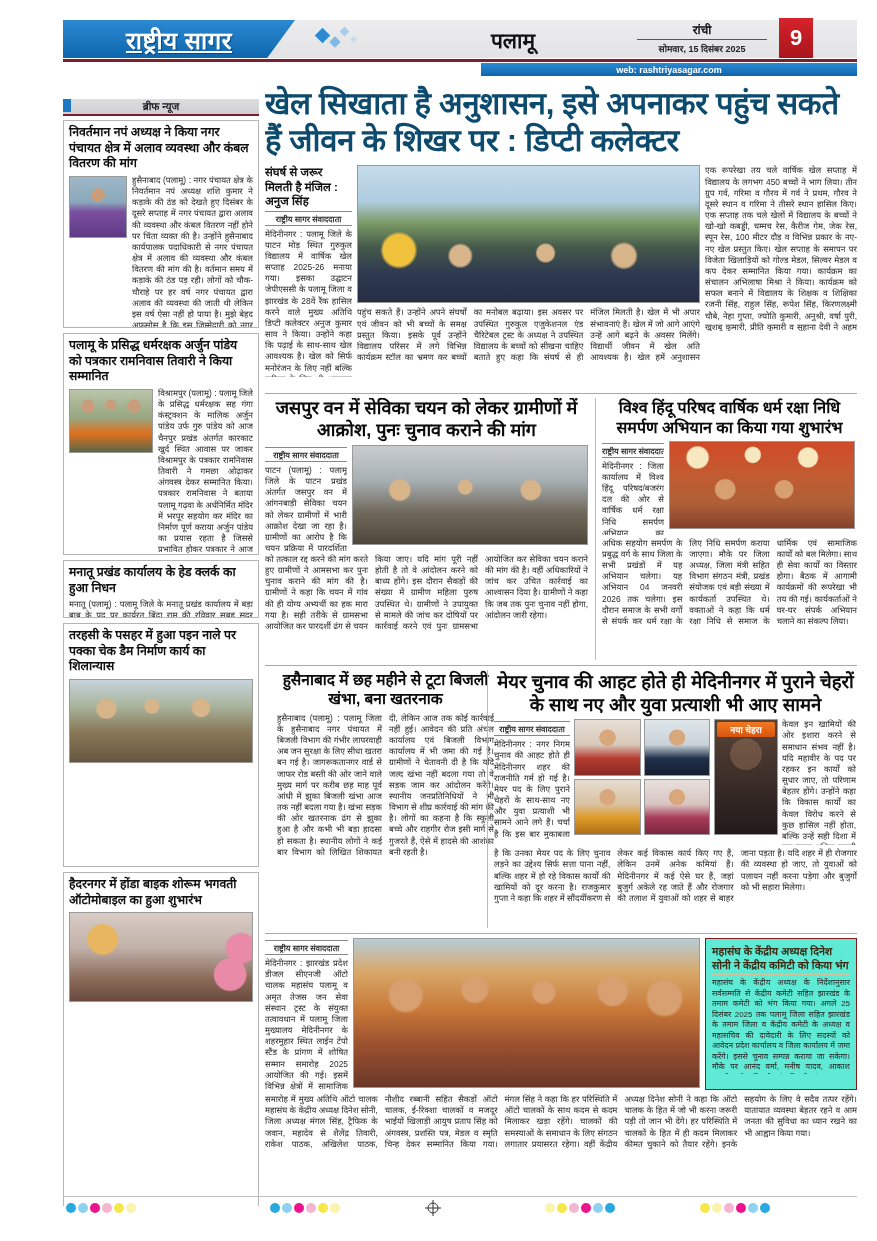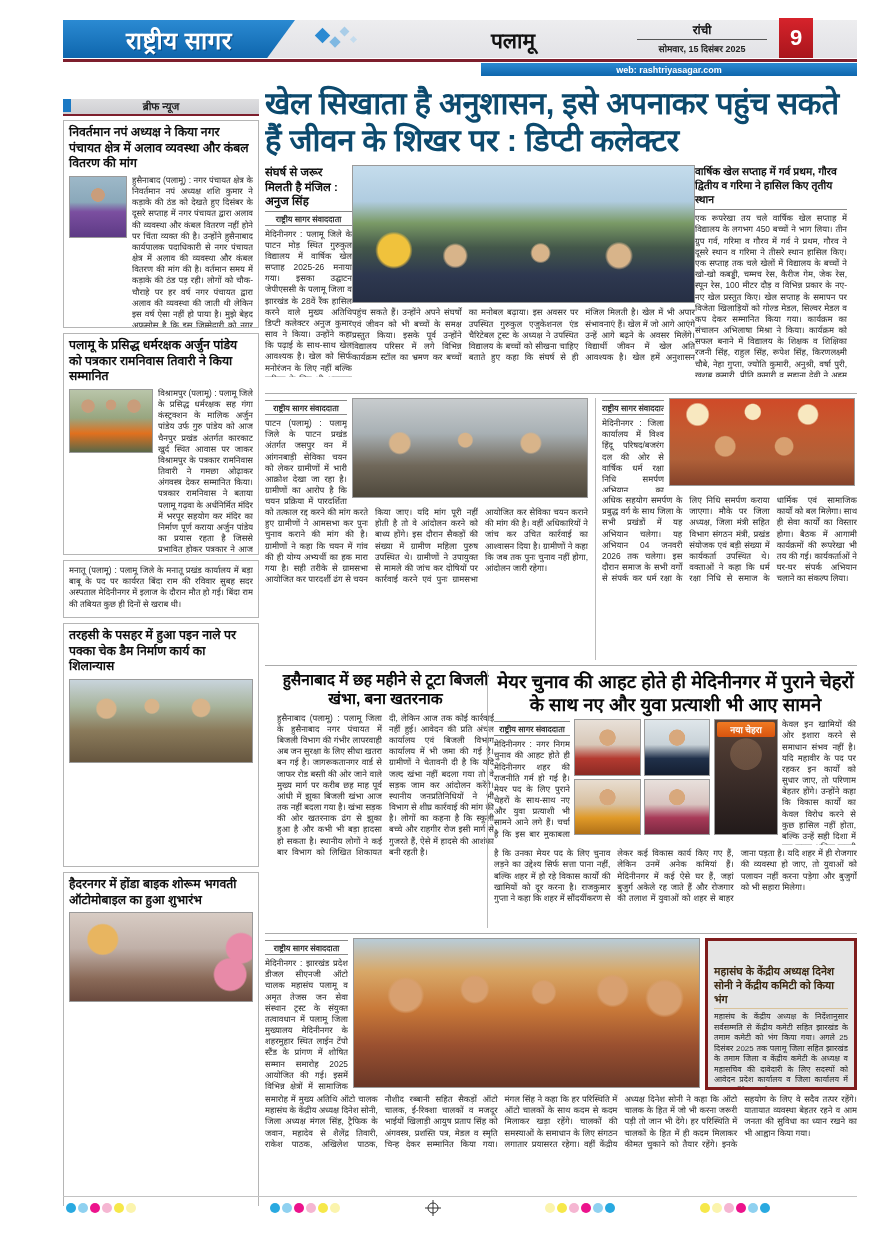--- a/index.html
+++ b/index.html
@@ -3,21 +3,21 @@
 <meta charset="utf-8">
 <style>
   html,body{margin:0;padding:0;background:#ffffff;}
   body{font-family:"Liberation Sans","DejaVu Sans",sans-serif;color:#222;}
   .page{position:relative;width:877px;height:1241px;background:#fff;overflow:hidden;}
 
   
   .masthead{position:absolute;left:63px;top:18px;width:794px;height:62px;}
   .mast-gray{position:absolute;left:0;top:2px;width:794px;height:38px;background:linear-gradient(180deg,#ededef,#e2e2e6);}
   .logo-block{position:absolute;left:0;top:2px;width:232px;height:38px;background:linear-gradient(180deg,#2b8ad2,#0e66ad);clip-path:polygon(0 0,100% 0,88% 100%,0 100%);display:flex;align-items:center;justify-content:center;}
-  .logo-block span{color:#fff;font-size:24px;font-weight:800;letter-spacing:.5px;text-shadow:1px 1px 0 #07467e;}
+  .logo-block span{color:#fff;font-size:24px;font-weight:800;letter-spacing:.5px;text-shadow:1px 1px 0 #07467e;text-decoration:underline;}
   .diamonds{position:absolute;left:252px;top:8px;width:70px;height:26px;}
   .diamonds i{position:absolute;display:block;transform:rotate(45deg);}
   .d1{left:2px;top:4px;width:11px;height:11px;background:#2b8ad2;}
   .d2{left:16px;top:12px;width:8px;height:8px;background:#7fb8e2;}
   .d3{left:26px;top:2px;width:7px;height:7px;background:#a9cde8;}
   .d4{left:36px;top:11px;width:5px;height:5px;background:#c4dcee;}
   .edition{position:absolute;left:330px;top:8px;width:240px;text-align:center;font-size:21px;font-weight:800;color:#111;}
   .city-date{position:absolute;right:90px;top:3px;width:130px;text-align:center;}
   .city{font-size:12px;font-weight:800;color:#111;border-bottom:1px solid #555;padding-bottom:1px;}
   .date{font-size:9px;font-weight:700;color:#222;padding-top:2px;}
@@ -38,21 +38,21 @@
   .rail-head span{display:block;text-align:center;font-size:10.5px;font-weight:800;color:#222;line-height:14px;}
   .brief{border:1px solid #b5b5b5;padding:4px 5px;margin-bottom:5px;box-sizing:border-box;overflow:hidden;background:#fff;}
   .brief h3{margin:0 0 3px;font-size:12.3px;line-height:1.27;font-weight:800;color:#101010;}
   .brief .ph{float:left;margin:1px 5px 2px 0;}
   .ph-wide{width:100%;height:84px;margin:2px 0 3px;}
 
   
   .main{position:absolute;left:265px;top:85px;width:592px;height:1107px;}
   .lead{position:absolute;left:0;top:0;width:592px;height:306px;overflow:hidden;}
   .lead h1{margin:0 0 6px;font-size:31px;line-height:1.2;font-weight:800;color:#0c4a6e;letter-spacing:-.3px;}
-  .lead-grid{display:grid;grid-template-columns:87px 343px 152px;height:212px;overflow:hidden;}
+  .lead-grid{display:grid;grid-template-columns:87px 343px 152px;column-gap:5px;height:212px;overflow:hidden;}
   .kicker{font-size:11.5px;font-weight:800;line-height:1.25;color:#111;margin-bottom:2px;}
   .kicker-r{font-size:10.5px;font-weight:800;line-height:1.3;color:#111;border-bottom:1px solid #888;padding-bottom:3px;margin-bottom:3px;}
   .lead-photo{width:100%;height:138px;}
   .cols3{column-count:3;column-gap:7px;}
   .cols2{column-count:2;column-gap:7px;}
   .cols5{column-count:5;column-gap:7px;}
 
   .row2{position:absolute;left:0;top:308px;width:592px;height:270px;border-top:1px solid #aaa;padding-top:4px;box-sizing:border-box;}
   .art-jaspur{position:absolute;left:0;top:4px;width:323px;height:262px;overflow:hidden;}
   .art-jaspur h2{margin:0 0 3px;font-size:18px;line-height:1.22;font-weight:800;text-align:center;color:#0b0b0b;}
@@ -68,21 +68,21 @@
   .art-mayor h2{margin:0 0 3px;font-size:18.5px;line-height:1.25;font-weight:800;text-align:center;color:#0b0b0b;}
   .mayor-grid{display:grid;grid-template-columns:76px 136px 64px 74px;column-gap:4px;margin-bottom:3px;}
   .portraits{display:grid;grid-template-columns:1fr 1fr;grid-template-rows:1fr 1fr;gap:3px;height:116px;}
   .portraits .ph{width:100%;height:100%;}
   .newface{position:relative;height:116px;}
   .nf-label{position:absolute;left:3px;right:3px;top:3px;background:linear-gradient(180deg,#f07a22,#d8540f);color:#fff;font-size:9px;font-weight:800;text-align:center;padding:1px 0;border-radius:2px;}
 
   .row4{position:absolute;left:0;top:848px;width:592px;height:259px;border-top:1px solid #aaa;padding-top:4px;box-sizing:border-box;}
   .row4 h2{margin:0 0 4px;font-size:19px;line-height:1.2;font-weight:800;text-align:center;color:#0b0b0b;}
   .auto-grid{display:grid;grid-template-columns:83px 347px 152px;column-gap:5px;height:152px;margin-bottom:4px;}
-  .beige-box{background:#e5e5e5;border:3px solid #7f1d1d;padding:23px 6px;box-sizing:border-box;overflow:hidden;}
+  .beige-box{background:#5eead4;border:1px solid #7f1d1d;padding:5px 6px;box-sizing:border-box;overflow:hidden;}
   .beige-box h4{margin:0 0 3px;font-size:10.8px;line-height:1.3;font-weight:800;color:#3c2a14;border-bottom:1px solid #d9c29a;padding-bottom:2px;}
   .beige-box .bodytxt{font-size:7.9px;}
 
   
   .foot-rule{position:absolute;left:63px;top:1196px;width:794px;height:1px;background:#c2c2c2;}
   .dots{position:absolute;top:1203px;display:flex;gap:2px;}
   .dots i{width:10px;height:10px;border-radius:50%;display:block;}
   .reg-mark{position:absolute;left:425px;top:1200px;}
 </style>
 </head>
@@ -125,20 +125,21 @@
       <p class="bodytxt" style="margin:0;height:158px">हुसैनाबाद (पलामू) : नगर पंचायत क्षेत्र के निवर्तमान नपं अध्यक्ष शशि कुमार ने कड़ाके की ठंड को देखते हुए दिसंबर के दूसरे सप्ताह में नगर पंचायत द्वारा अलाव की व्यवस्था और कंबल वितरण नहीं होने पर चिंता व्यक्त की है। उन्होंने हुसैनाबाद कार्यपालक पदाधिकारी से नगर पंचायत क्षेत्र में अलाव की व्यवस्था और कंबल वितरण की मांग की है। वर्तमान समय में कड़ाके की ठंड पड़ रही। लोगों को चौक- चौराहे पर हर वर्ष नगर पंचायत द्वारा अलाव की व्यवस्था की जाती थी लेकिन इस वर्ष ऐसा नहीं हो पाया है। मुझे बेहद अफसोस है कि इस जिम्मेदारी को नगर पंचायत विभाग को निभाना चाहिए मगर विभाग अपने जिम्मेदारी से पीछे है। आगे उन्होंने कहा है कि लोग रद्दी कागज और फसलों की पेटियों को जलाकर ठंड से बचने का प्रयास कर रहे हैं। उन्होंने कहा कि जल्द से जल्द हुसैनाबाद के सभी चौराहों पर अलाव की व्यवस्था और नगर पंचायत वासियों को कंबल की व्यवस्था की जाए जिसमें आम नागरिक, रिक्शा- ठेला चालकों व राहगीरों को इस कड़ाके की ठंड से राहत मिल सके।</p>
     </article>
 
     <article class="brief" style="height:222px">
       <h3>पलामू के प्रसिद्ध धर्मरक्षक अर्जुन पांडेय को पत्रकार रामनिवास तिवारी ने किया सम्मानित</h3>
       <div class="ph" style="width:84px;height:64px;background:radial-gradient(circle at 22% 26%,#c99d7b 8%,transparent 9%),radial-gradient(circle at 50% 24%,#c99d7b 8%,transparent 9%),radial-gradient(circle at 78% 26%,#c99d7b 8%,transparent 9%),linear-gradient(180deg,#b9c5a9 0%,#98a680 45%,#e1701e 70%,#5a6848 100%)"></div>
       <p class="bodytxt" style="margin:0;height:172px">विश्रामपुर (पलामू) : पलामू जिले के प्रसिद्ध धर्मरक्षक सह गंगा कंस्ट्रक्शन के मालिक अर्जुन पांडेय उर्फ गुरु पांडेय को आज चैनपुर प्रखंड अंतर्गत कारकाट खुर्द स्थित आवास पर जाकर विश्रामपुर के पत्रकार रामनिवास तिवारी ने गमछा ओढ़ाकर अंगवस्त्र देकर सम्मानित किया। पत्रकार रामनिवास ने बताया पलामू गढ़वा के अर्धनिर्मित मंदिर में भरपूर सहयोग कर मंदिर का निर्माण पूर्ण कराया अर्जुन पांडेय का प्रयास रहता है जिससे प्रभावित होकर पत्रकार ने आज सम्मानित किया। पत्रकार राम निवास तिवारी ने बताया जब धर्म की धुरी मुरझाने लगता है, वहां से अर्जुन पांडेय द्वारा समाज को नई दिशा देने के लिए प्रयास होते हैं। श्री तिवारी ने बताया जिस प्रकार भगवान श्रीकृष्ण के अर्जुन ने महाभारत की लड़ाई लड़कर सत्य व न्याय की जीत दिलाये उसी तरह कलयुग में अर्जुन पांडेय का कितना भी कोई विरोध करे लेकिन अर्जुन पांडेय समाज को अच्छा दिखाते रहेंगे व सहयोग करते रहेंगे। राम निवास तिवारी ने आगे बताया पलामू गढ़वा के लिए अर्जुन पांडेय उर्फ गुरु पांडेय मसीहा के तौर पर अवतार लिए हैं यह जन जन को सोचना चाहिए। मौके पर राजन तिवारी उपस्थित थे।</p>
     </article>
 
     <article class="brief" style="height:58px">
+      <h3>मनातू प्रखंड कार्यालय के हेड क्लर्क का हुआ निधन</h3>
       <p class="bodytxt" style="margin:0">मनातू (पलामू) : पलामू जिले के मनातू प्रखंड कार्यालय में बड़ा बाबू के पद पर कार्यरत बिंदा राम की रविवार सुबह सदर अस्पताल मेदिनीनगर में इलाज के दौरान मौत हो गई। बिंदा राम की तबियत कुछ ही दिनों से खराब थी।</p>
     </article>
 
     <article class="brief" style="height:244px">
       <h3>तरहसी के पसहर में हुआ पइन नाले पर पक्का चेक डैम निर्माण कार्य का शिलान्यास</h3>
       <div class="ph ph-wide" style="background:radial-gradient(circle at 20% 35%,#d8b48a 6%,transparent 7%),radial-gradient(circle at 45% 32%,#d8b48a 6%,transparent 7%),radial-gradient(circle at 72% 34%,#d8b48a 6%,transparent 7%),linear-gradient(180deg,#c8d4dc 0%,#a8b49c 32%,#8a7a5a 62%,#66563f 100%)"></div>
       <p class="bodytxt" style="margin:0;height:118px">तरहसी (पलामू) : पलामू जिले के तरहसी प्रखंड अंतर्गत पंचायत कसमार के ग्राम पसहर में पैन नाला पर पक्का चेकडैम निर्माण कार्य का शिलान्यास पांकी विधायक डॉ कुशवाहा शशिभूषण मेहता के द्वारा फीता काटकर किया गया। मौके पर डॉक्टर मेहता ने कहा कि पैन नाला पर पक्का चेकडैम निर्माण कार्य होने से यहां के किसानों को सिंचाई में राहत मिलेगी एवं समय पर किसानों को पानी सिंचाई के लिए मिलता रहेगा। इस तरह की योजना से किसानों को खेती करने में बहुत ही सहूलियत मिलेगी। मौके पर उपस्थित विधायक प्रतिनिधि नीलांबर पीतांबरपुर सुनील कुशवाहा संतोष शुक्ला तरहसी भाजपा मंडल अध्यक्ष परमेश्वर साहू लोहरसी मंडल अध्यक्ष रौशन सिंह कसमार पंचायत के मुखिया पति अरविंद गुप्ता पूर्व मुखिया रामनिहोरा सिंह विधायक प्रतिनिधि सुजीत भुइयां भागवत सिंह अनिल सिंह नंदू राम कार्तिक कुमार प्रेम चन्द्रवंशी ठाकुर एवं सैकड़ों लोग उपस्थित थे।</p>
     </article>
 
     <article class="brief" style="height:355px">
@@ -156,39 +157,40 @@
         <div>
           <div class="kicker">संघर्ष से जरूर मिलती है मंजिल : अनुज सिंह</div>
           <div class="byline">राष्ट्रीय सागर संवाददाता</div>
           <p class="bodytxt" style="margin:0;height:170px">मेदिनीनगर : पलामू जिले के पाटन मोड़ स्थित गुरुकुल विद्यालय में वार्षिक खेल सप्ताह 2025-26 मनाया गया। इसका उद्घाटन जेपीएससी के पलामू जिला व झारखंड के 28वें रैंक हासिल करने वाले मुख्य अतिथि डिप्टी कलेक्टर अनुज कुमार साव ने किया। उन्होंने कहा कि पढ़ाई के साथ-साथ खेल आवश्यक है। खेल को सिर्फ मनोरंजन के लिए नहीं बल्कि करियर के लिए भी अपनाना चाहिए। खेल सिखाता है अनुशासन, इसे अपनाकर जीवन के शिखर पर</p>
         </div>
         <div>
           <div class="ph lead-photo" style="background:radial-gradient(circle at 12% 62%,#f0c23c 5%,transparent 6%),radial-gradient(circle at 30% 66%,#d8b48a 4%,transparent 5%),radial-gradient(circle at 55% 64%,#d8b48a 4%,transparent 5%),radial-gradient(circle at 78% 66%,#d8b48a 4%,transparent 5%),linear-gradient(180deg,#c4dcec 0%,#b0cce0 26%,#7a9a66 42%,#44584a 60%,#2e3850 80%,#262f44 100%)"></div>
           <p class="bodytxt cols3" style="margin:4px 0 0;height:66px">पहुंच सकते हैं। उन्होंने अपने संघर्षों एवं जीवन को भी बच्चों के समक्ष प्रस्तुत किया। इसके पूर्व उन्होंने विद्यालय परिसर में लगे विभिन्न कार्यक्रम स्टॉल का भ्रमण कर बच्चों का मनोबल बढ़ाया। इस अवसर पर उपस्थित गुरुकुल एजुकेशनल एंड चैरिटेबल ट्रस्ट के अध्यक्ष ने उपस्थित विद्यालय के बच्चों को सीखना चाहिए बताते हुए कहा कि संघर्ष से ही मंजिल मिलती है। खेल में भी अपार संभावनाएं हैं। खेल में जो आगे आएंगे उन्हें आगे बढ़ने के अवसर मिलेंगे। विद्यार्थी जीवन में खेल अति आवश्यक है। खेल हमें अनुशासन सिखाता है। खेल में हार जीत लगी रहती है, उसे सहज भाव से लेना सीखना चाहिए। जीवन में भी उतार चढ़ाव आते हैं। इसी तरह जीवन के शिखर पर पहुंचा जा सकता है।</p>
         </div>
         <div>
-          <div class="kicker-r">वार्षिक खेल सप्ताह में गर्व प्रथम, गौरव द्वितीय व गरिमा ने हासिल किए तृतीय स्थान</div>
           <p class="bodytxt" style="margin:0;height:166px">एक रूपरेखा तय चले वार्षिक खेल सप्ताह में विद्यालय के लगभग 450 बच्चों ने भाग लिया। तीन ग्रुप गर्व, गरिमा व गौरव में गर्व ने प्रथम, गौरव ने दूसरे स्थान व गरिमा ने तीसरे स्थान हासिल किए। एक सप्ताह तक चले खेलों में विद्यालय के बच्चों ने खो-खो कबड्डी, चम्मच रेस, कैरीज गेम, जेक रेस, स्पून रेस, 100 मीटर दौड़ व विभिन्न प्रकार के नए- नए खेल प्रस्तुत किए। खेल सप्ताह के समापन पर विजेता खिलाड़ियों को गोल्ड मेडल, सिल्वर मेडल व कप देकर सम्मानित किया गया। कार्यक्रम का संचालन अभिलाषा मिश्रा ने किया। कार्यक्रम को सफल बनाने में विद्यालय के शिक्षक व शिक्षिका रजनी सिंह, राहुल सिंह, रूपेश सिंह, किरणलक्ष्मी चौबे, नेहा गुप्ता, ज्योति कुमारी, अनुश्री, वर्षा पुरी, खुशबू कुमारी, प्रीति कुमारी व सुहाना देवी ने अहम योगदान दिया।</p>
         </div>
       </div>
     </section>
 
     <section class="row2">
       <article class="art-jaspur">
+        <h2>जसपुर वन में सेविका चयन को लेकर ग्रामीणों में आक्रोश, पुनः चुनाव कराने की मांग</h2>
         <div class="jaspur-grid">
           <div>
             <div class="byline">राष्ट्रीय सागर संवाददाता</div>
             <p class="bodytxt" style="margin:0;height:86px">पाटन (पलामू) : पलामू जिले के पाटन प्रखंड अंतर्गत जसपुर वन में आंगनबाड़ी सेविका चयन को लेकर ग्रामीणों में भारी आक्रोश देखा जा रहा है। ग्रामीणों का आरोप है कि चयन प्रक्रिया में पारदर्शिता नहीं बरती गई।</p>
           </div>
           <div class="ph" style="height:100px;background:radial-gradient(circle at 20% 45%,#d8b48a 5%,transparent 6%),radial-gradient(circle at 48% 42%,#d8b48a 5%,transparent 6%),radial-gradient(circle at 76% 45%,#d8b48a 5%,transparent 6%),linear-gradient(180deg,#c8ccce 0%,#a8b0b4 35%,#70685a 68%,#4e483c 100%)"></div>
         </div>
         <p class="bodytxt cols3" style="margin:0;height:116px">को तत्काल रद्द करने की मांग करते हुए ग्रामीणों ने आमसभा कर पुनः चुनाव कराने की मांग की है। ग्रामीणों ने कहा कि चयन में गांव की ही योग्य अभ्यर्थी का हक मारा गया है। सही तरीके से ग्रामसभा आयोजित कर पारदर्शी ढंग से चयन किया जाए। यदि मांग पूरी नहीं होती है तो वे आंदोलन करने को बाध्य होंगे। इस दौरान सैकड़ों की संख्या में ग्रामीण महिला पुरुष उपस्थित थे। ग्रामीणों ने उपायुक्त से मामले की जांच कर दोषियों पर कार्रवाई करने एवं पुनः ग्रामसभा आयोजित कर सेविका चयन कराने की मांग की है। वहीं अधिकारियों ने जांच कर उचित कार्रवाई का आश्वासन दिया है। ग्रामीणों ने कहा कि जब तक पुनः चुनाव नहीं होगा, आंदोलन जारी रहेगा।</p>
       </article>
 
       <article class="art-vhp">
+        <h2>विश्व हिंदू परिषद वार्षिक धर्म रक्षा निधि समर्पण अभियान का किया गया शुभारंभ</h2>
         <div class="vhp-grid">
           <div>
             <div class="byline">राष्ट्रीय सागर संवाददाता</div>
             <p class="bodytxt" style="margin:0;height:74px">मेदिनीनगर : जिला कार्यालय में विश्व हिंदू परिषद/बजरंग दल की ओर से वार्षिक धर्म रक्षा निधि समर्पण अभियान का शुभारंभ किया गया।</p>
           </div>
           <div class="ph" style="height:88px;background:radial-gradient(circle at 15% 18%,#f8e8c0 6%,transparent 7%),radial-gradient(circle at 45% 15%,#f8e8c0 6%,transparent 7%),radial-gradient(circle at 75% 18%,#f8e8c0 6%,transparent 7%),radial-gradient(circle at 30% 55%,#d8a070 7%,transparent 8%),radial-gradient(circle at 62% 55%,#d8a070 7%,transparent 8%),linear-gradient(180deg,#d04a28 0%,#c45a30 35%,#b06038 70%,#84422a 100%)"></div>
         </div>
         <p class="bodytxt cols3" style="margin:0;height:130px">अधिक सहयोग समर्पण के प्रबुद्ध वर्ग के साथ जिला के सभी प्रखंडों में यह अभियान चलेगा। यह अभियान 04 जनवरी 2026 तक चलेगा। इस दौरान समाज के सभी वर्गों से संपर्क कर धर्म रक्षा के लिए निधि समर्पण कराया जाएगा। मौके पर जिला अध्यक्ष, जिला मंत्री सहित विभाग संगठन मंत्री, प्रखंड संयोजक एवं बड़ी संख्या में कार्यकर्ता उपस्थित थे। वक्ताओं ने कहा कि धर्म रक्षा निधि से समाज के धार्मिक एवं सामाजिक कार्यों को बल मिलेगा। साथ ही सेवा कार्यों का विस्तार होगा। बैठक में आगामी कार्यक्रमों की रूपरेखा भी तय की गई। कार्यकर्ताओं ने घर-घर संपर्क अभियान चलाने का संकल्प लिया।</p>
       </article>
     </section>

